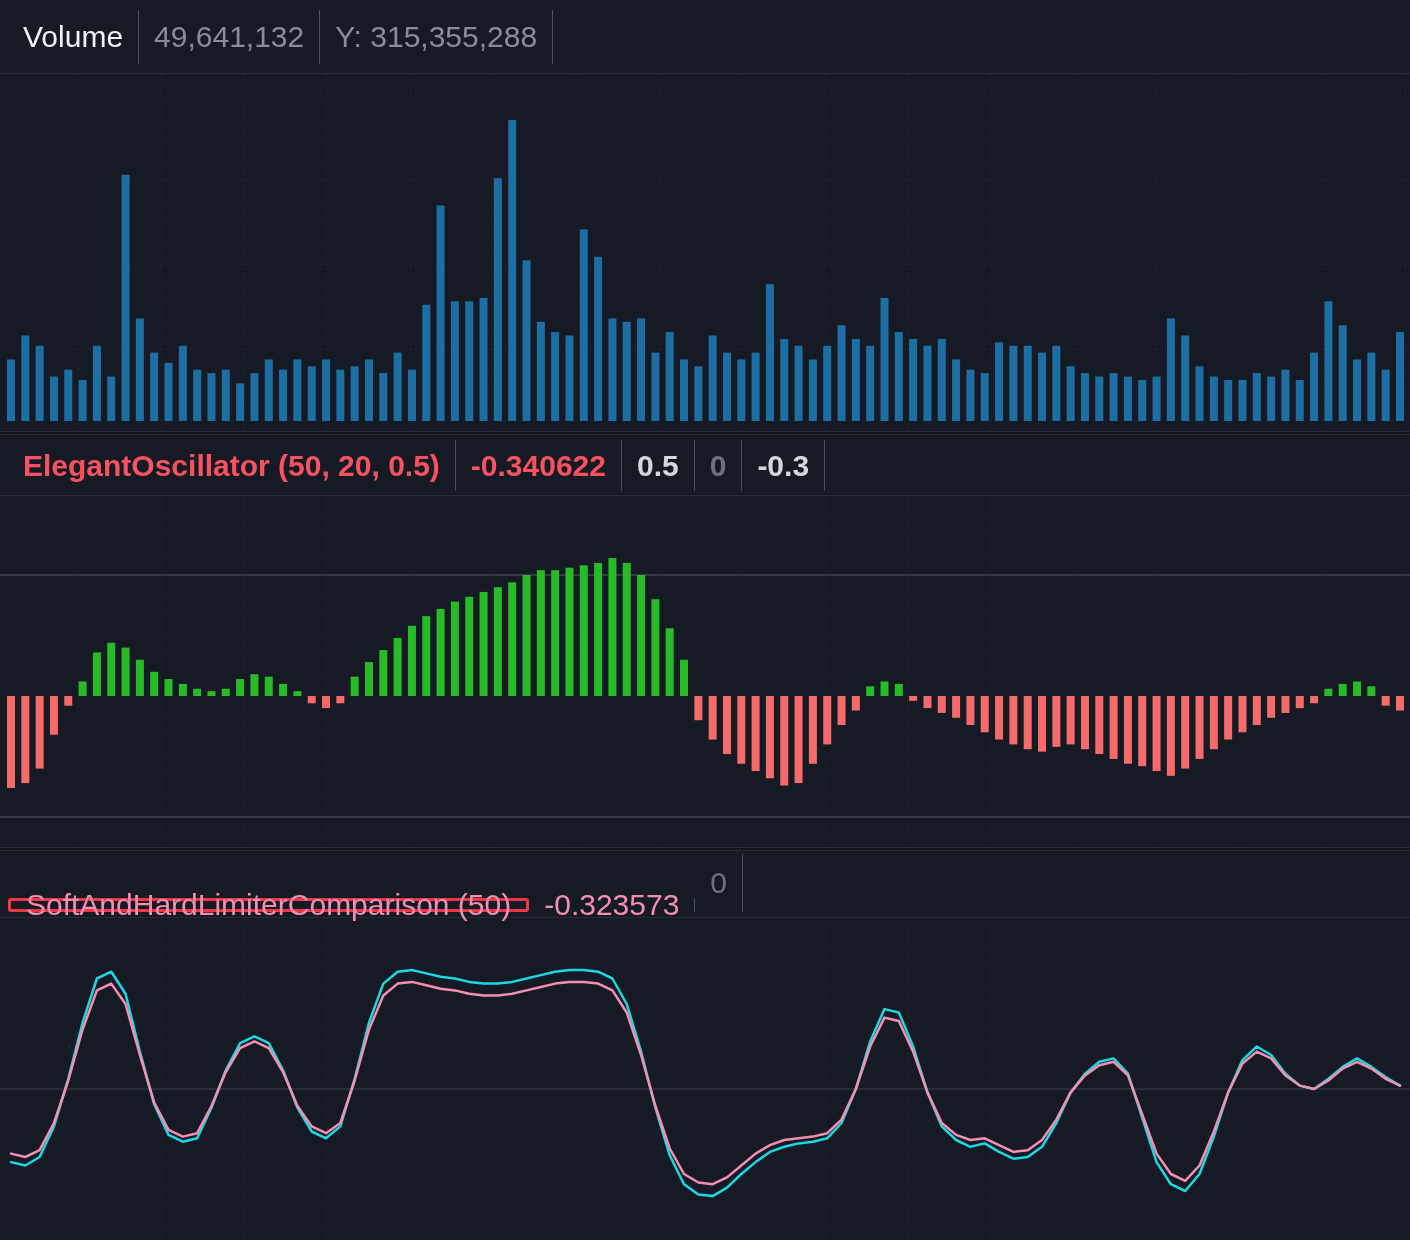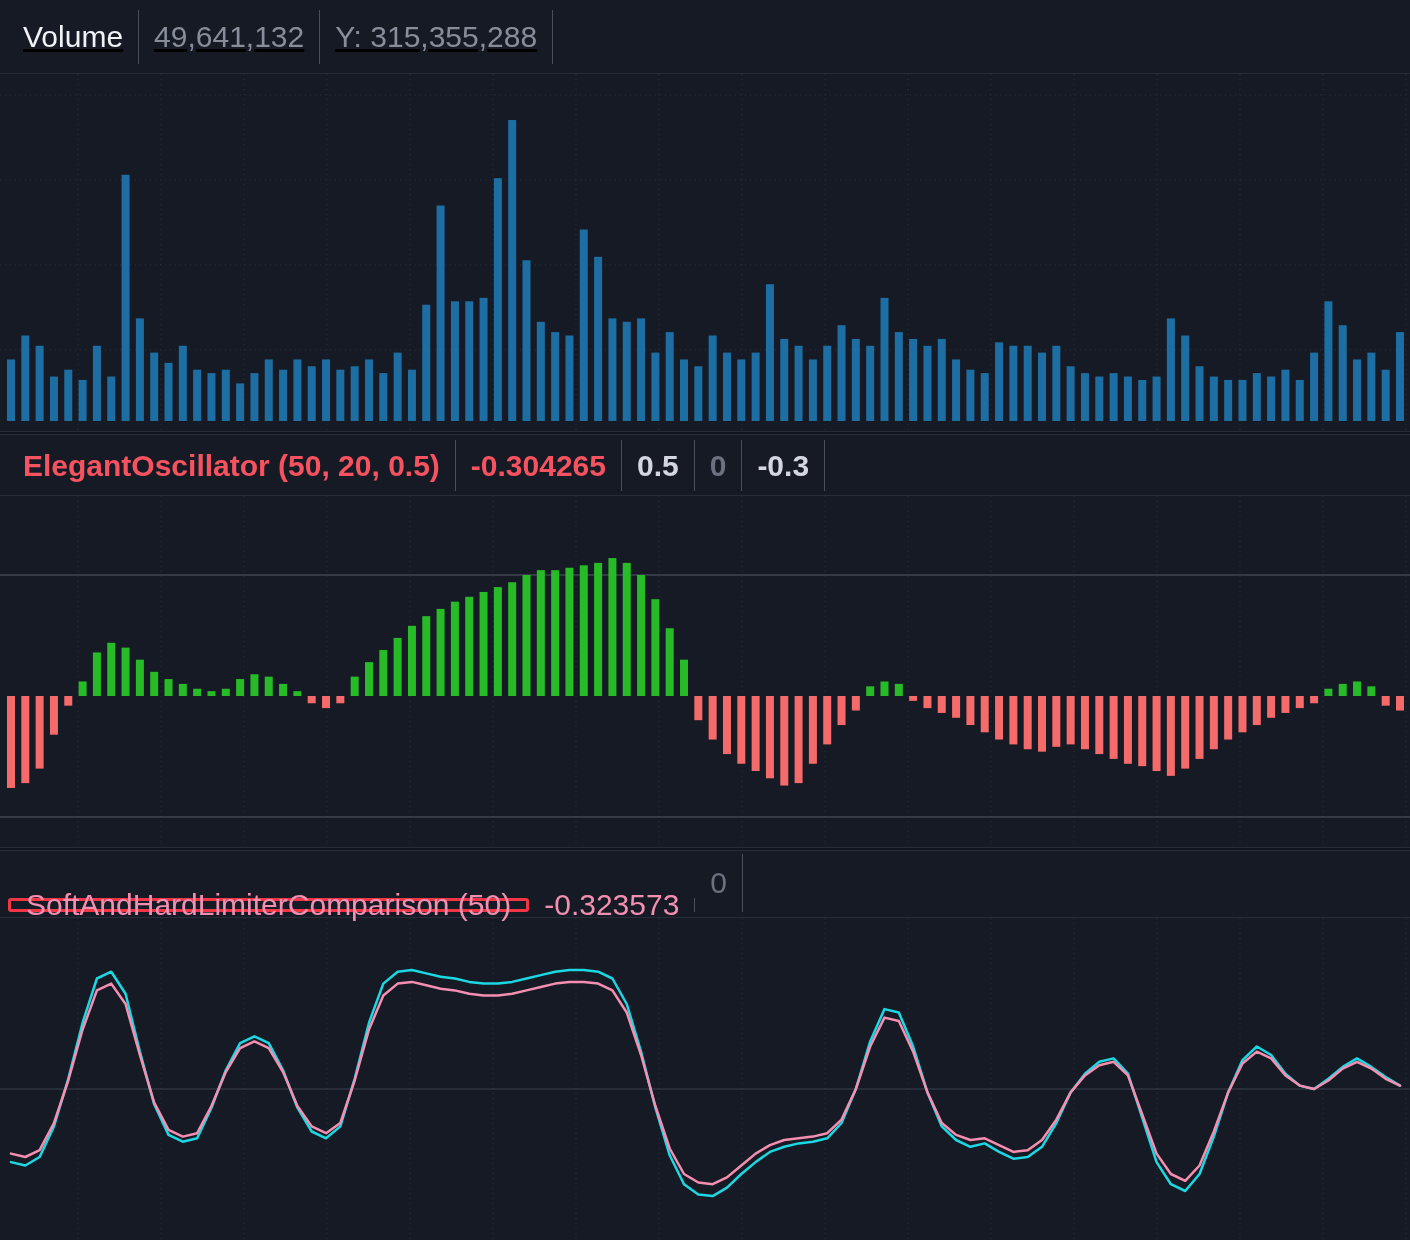--- a/index.html
+++ b/index.html
@@ -4,21 +4,21 @@
 <style>
   html,body{margin:0;padding:0;background:#161a25;}
   .app{position:relative;width:1410px;height:1240px;background:var(--background);
        font-family:"Liberation Sans","DejaVu Sans",sans-serif;overflow:hidden;}
   .panel{position:relative;width:100%;}
   .legend-strip{box-sizing:border-box;width:100%;border-bottom:1px solid var(--legend-underline);background:var(--background);}
   .s1{height:64px;}
   .s2{height:56px;}
   .s3{height:64px;}
   .cells{display:flex;align-items:stretch;margin-left:8px;}
-  .s1 .cells{margin-top:10px;height:54px;text-decoration:underline;}
+  .s1 .cells{margin-top:10px;height:54px;}
   .s2 .cells{margin-top:5px;height:51px;font-weight:bold;}
   .s3 .cells{margin-top:3px;height:58px;}
   .cell{display:flex;align-items:center;padding:0 15px;font-size:30px;white-space:nowrap;
         border-right:1px solid var(--legend-divider);}
   .t-title{color:var(--text-primary);}
   .t-muted{color:var(--text-muted);}
   .t-dim{color:var(--text-dim);}
   .t-level{color:var(--text-level);}
   .t-osc{color:var(--osc-label);}
   .t-soft{color:var(--soft-line);margin-top:44px;}
@@ -163,21 +163,21 @@
         <rect x="1396" y="258.08" width="8" height="88.92" fill="#1d6fa3"></rect>
       </svg>
   </section>
 
   <div class="divider"></div>
 
   <section class="panel" style="height:407px;">
     <div class="legend-strip s2">
       <div class="cells">
         <span class="cell t-osc">ElegantOscillator (50, 20, 0.5)</span>
-        <span class="cell t-osc">-0.304265</span>
+        <span class="cell t-osc">-0.340622</span>
         <span class="cell t-level">0.5</span>
         <span class="cell t-dim">0</span>
         <span class="cell t-level">-0.3</span>
       </div>
     </div>
     <svg class="chart" width="1410" height="350">
         <line x1="78" y1="0" x2="78" y2="350" stroke="#2a2f3c" stroke-width="1" stroke-dasharray="1 4"></line>
         <line x1="161" y1="0" x2="161" y2="350" stroke="#2a2f3c" stroke-width="1" stroke-dasharray="1 4"></line>
         <line x1="244" y1="0" x2="244" y2="350" stroke="#2a2f3c" stroke-width="1" stroke-dasharray="1 4"></line>
         <line x1="327" y1="0" x2="327" y2="350" stroke="#2a2f3c" stroke-width="1" stroke-dasharray="1 4"></line>

